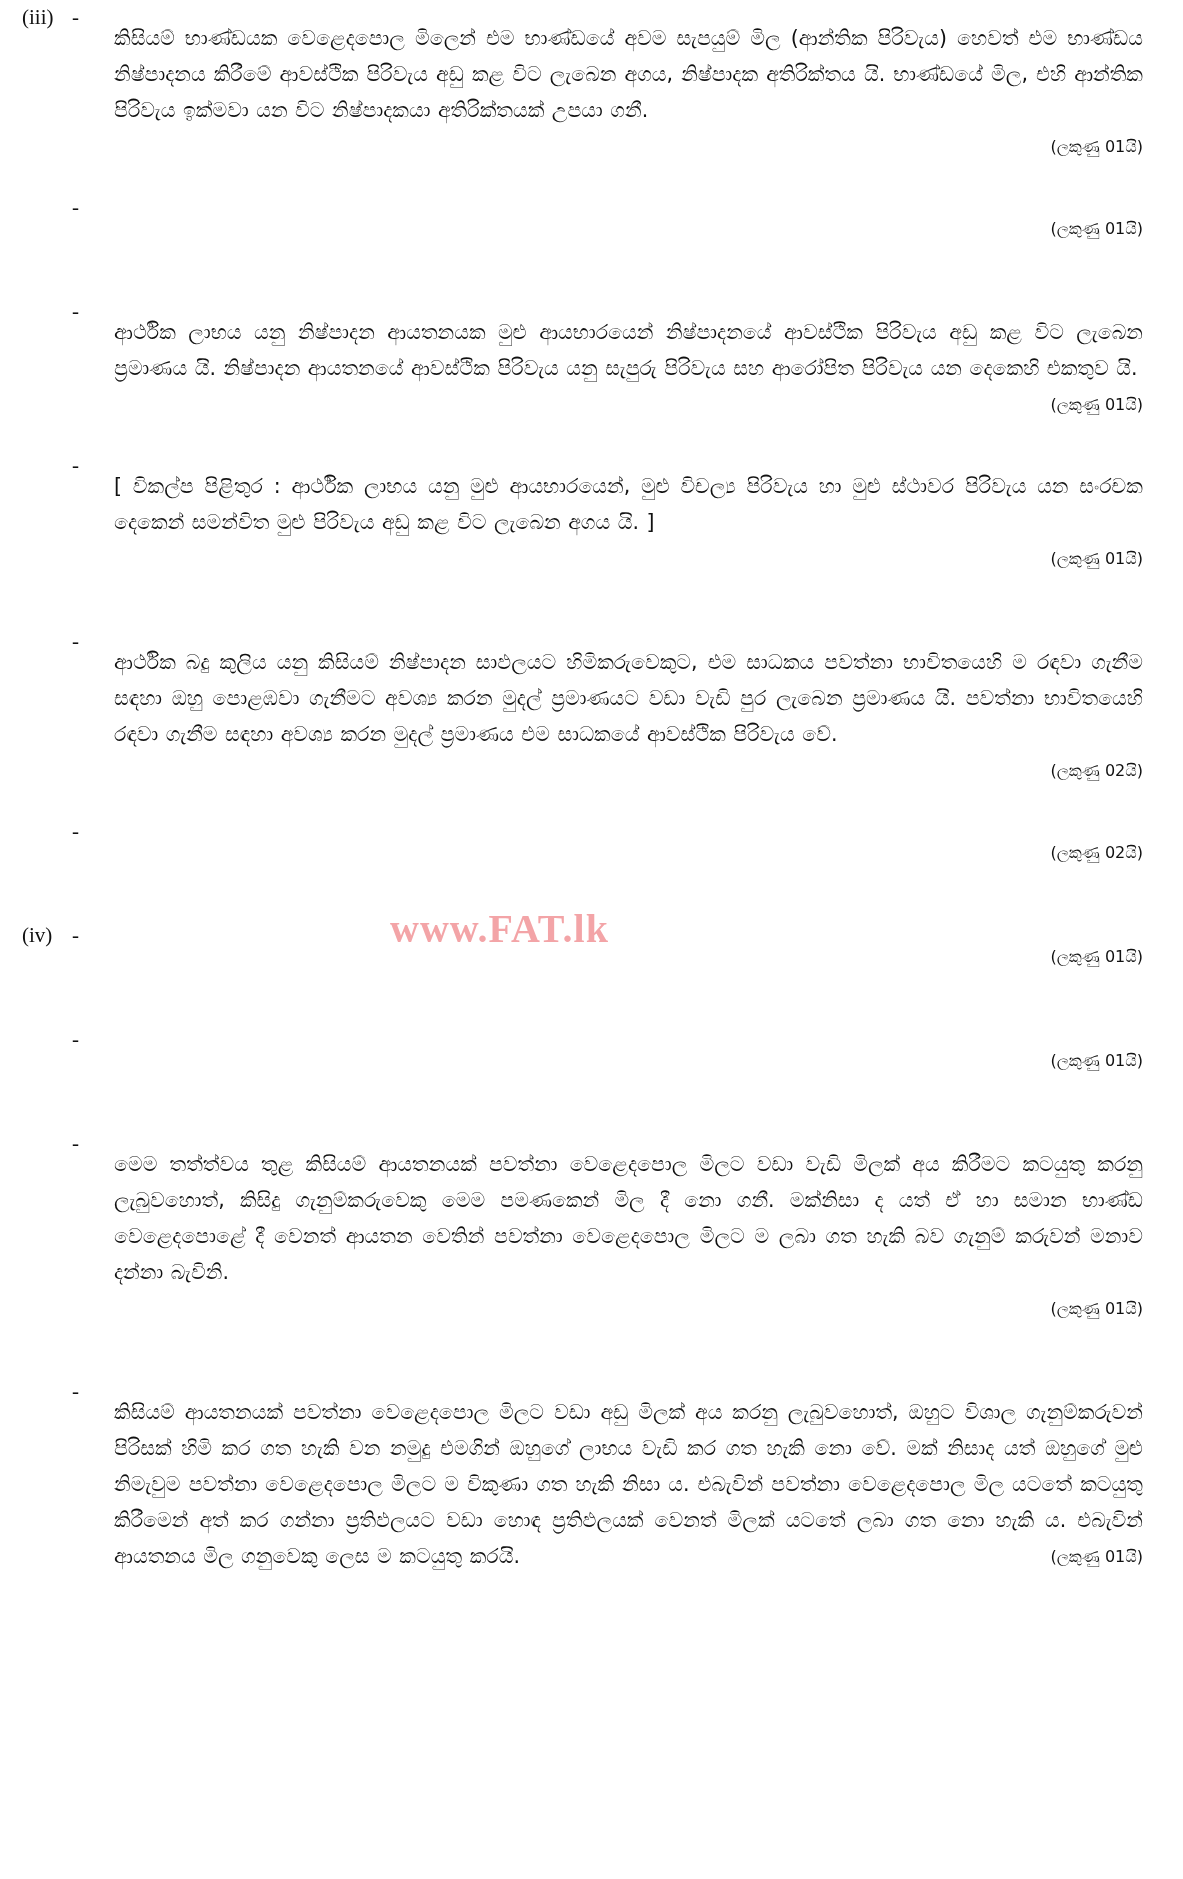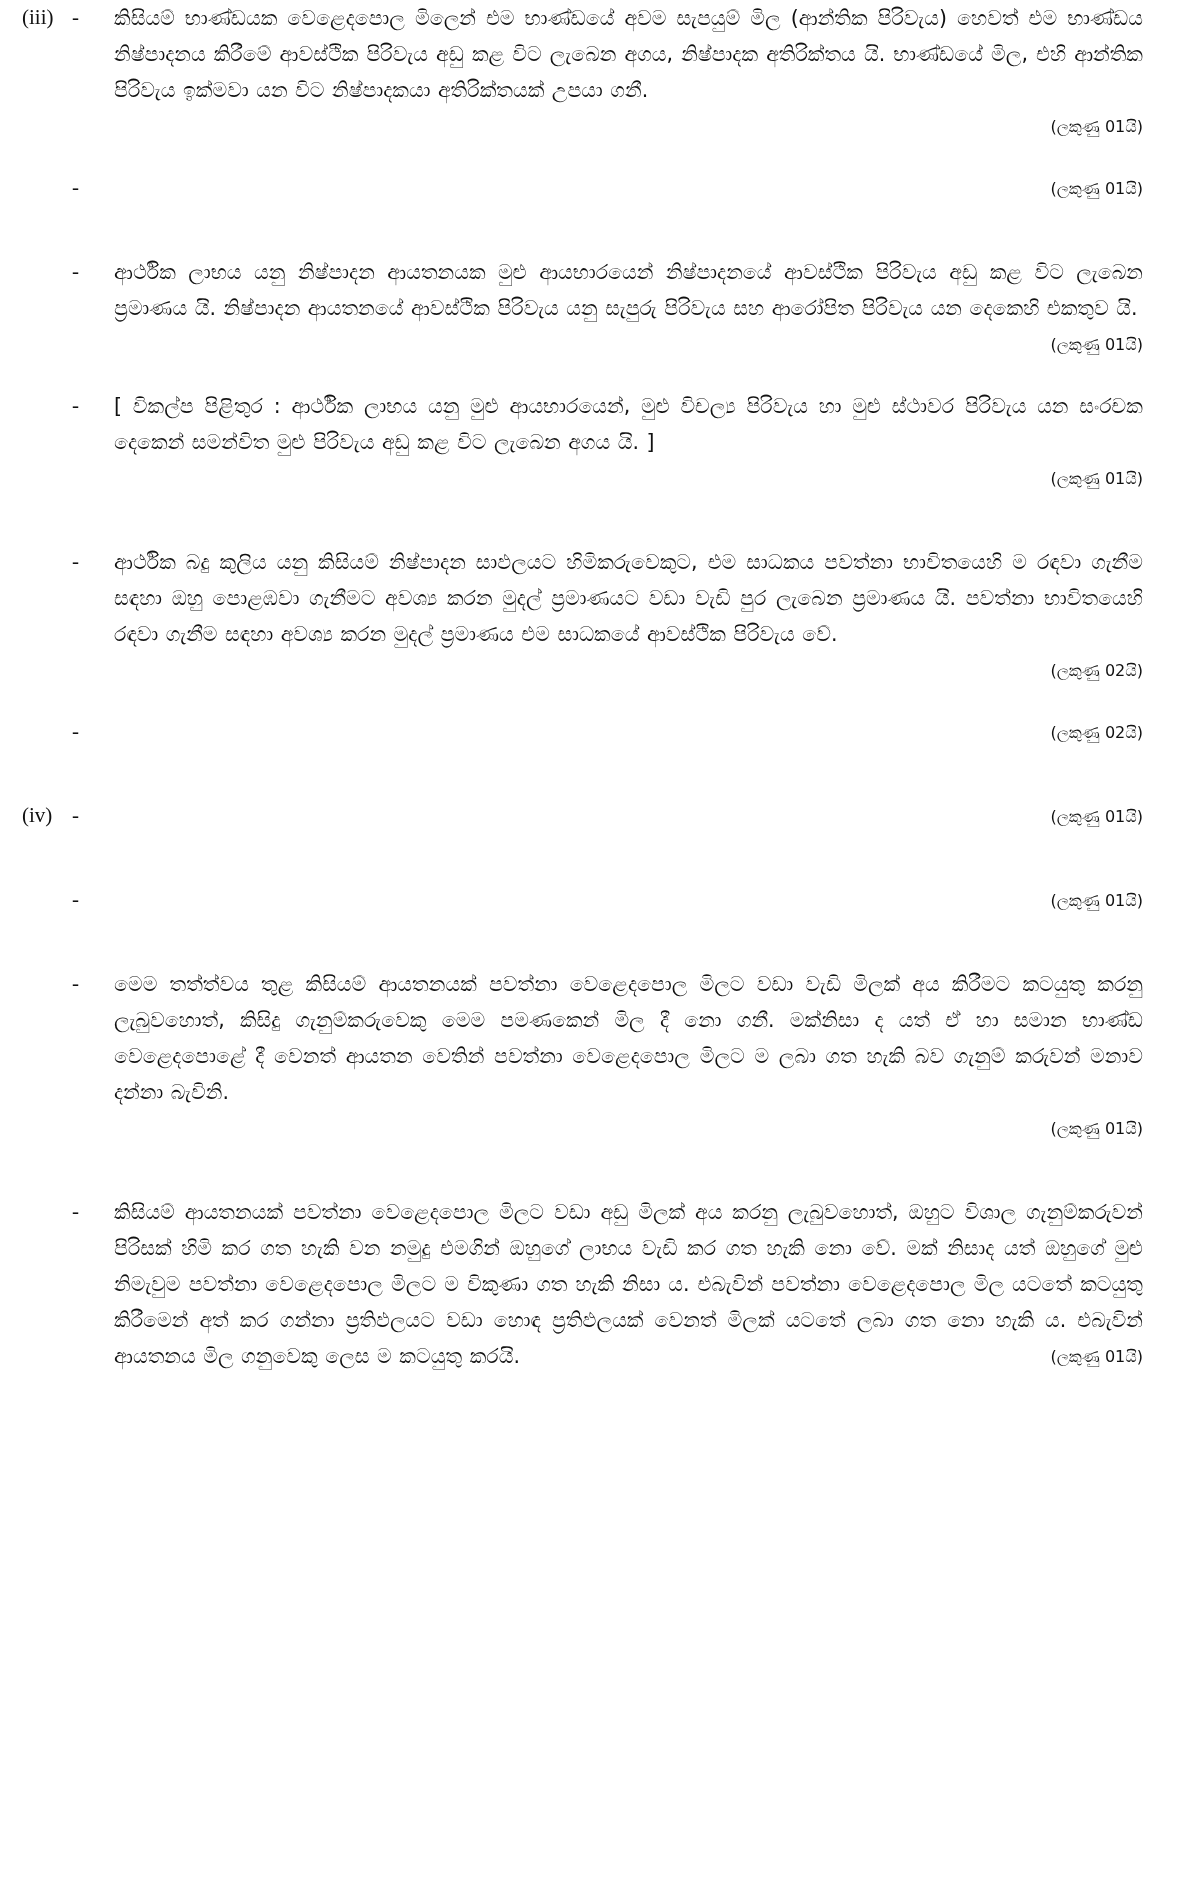--- a/index.html
+++ b/index.html
@@ -58,20 +58,21 @@
     flex: 0 0 42px;
     text-align: left;
     font-family: "Liberation Serif", serif;
     font-size: 21px;
     line-height: 34px;
     color: #111;
   }
   .body {
     flex: 1 1 auto;
     position: relative;
+    margin-top: 20px;
   }
   .para {
     font-size: 20.5px;
     line-height: 36px;
     text-align: justify;
     text-justify: inter-word;
     color: #111;
     word-spacing: 1px;
   }
   .marks {
@@ -90,20 +91,21 @@
     background: transparent;
   }
   .clear { clear: both; }
   .gap-lg { height: 22px; }
 </style>
 </head>
 <body>
 
 <div class="page">
 
+  <div class="watermark">www.FAT.lk</div>
 
   <div class="item">
     <div class="marker">(iii)</div>
     <div class="dash">-</div>
     <div class="body">
       <div class="para">කිසියම් භාණ්ඩයක වෙළෙදපොල මිලෙන් එම භාණ්ඩයේ අවම සැපයුම් මිල (ආන්තික පිරිවැය) හෙවත් එම භාණ්ඩය නිෂ්පාදනය කිරීමේ ආවස්ථික පිරිවැය අඩු කළ විට ලැබෙන අගය, නිෂ්පාදක අතිරික්තය යි. භාණ්ඩයේ මිල, එහි ආන්තික පිරිවැය ඉක්මවා යන විට නිෂ්පාදකයා අතිරික්තයක් උපයා ගනී.</div>
       <span class="marks">(ලකුණු 01යි)</span>
       <div class="clear"></div>
     </div>
   </div>

